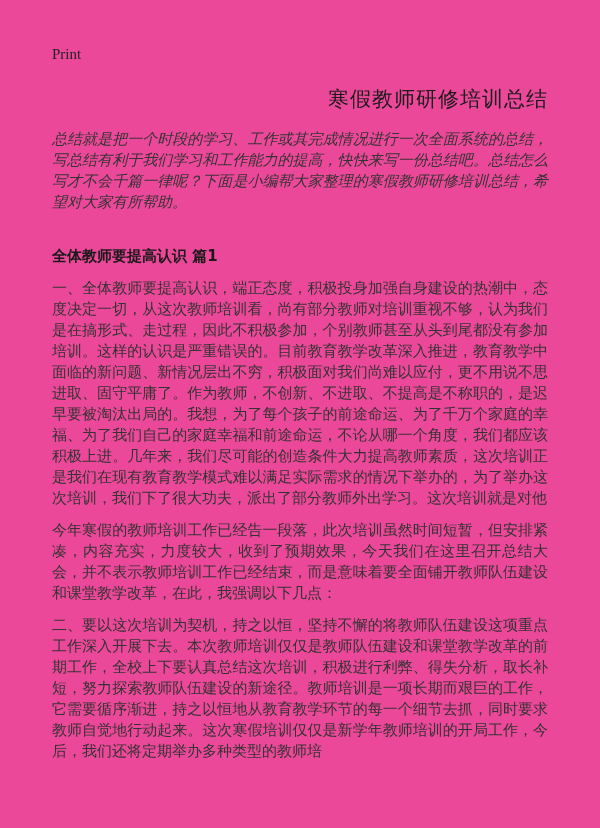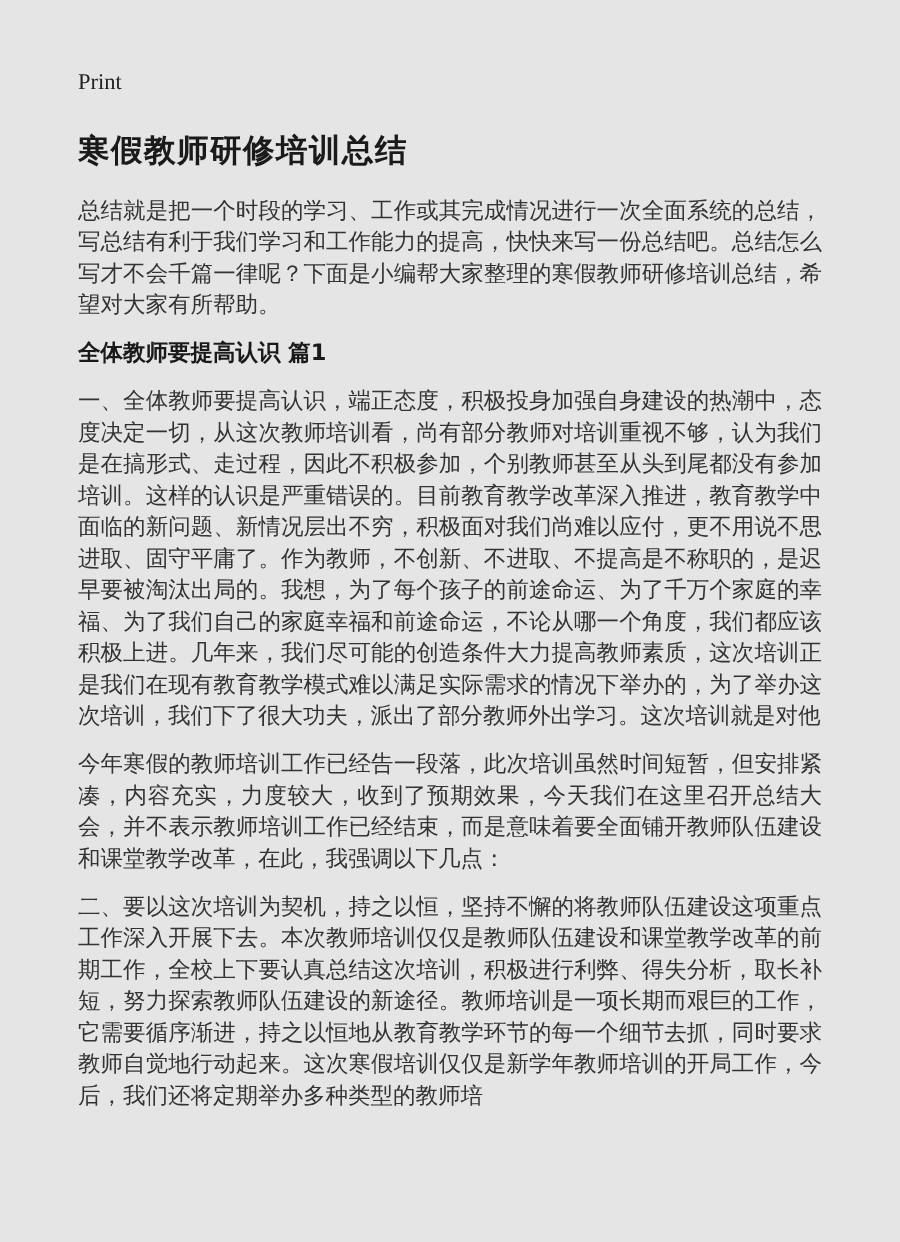--- a/index.html
+++ b/index.html
@@ -6,51 +6,52 @@
   html, body {
     background: #ffffff;
     width: 600px;
     height: 828px;
     overflow: hidden;
     font-family: "DejaVu Sans", sans-serif;
   }
   .page {
     width: 600px;
     height: 828px;
-    background: #e5e5e5;
+    background: #ec4899;
     padding: 44px 52px 0 52px;
     color: #333333;
   }
   .print-label {
     font-family: "Liberation Serif", "DejaVu Serif", serif;
     font-size: 15px;
     color: #222222;
     display: inline-block;
     cursor: pointer;
     margin-bottom: 14px;
   }
   .doc-title {
     font-size: 21px;
-    font-weight: bold;
+    font-weight: normal;
     color: #1a1a1a;
-    text-align: left;
+    text-align: right;
     letter-spacing: 1px;
     margin: 8px 0 16px 0;
   }
   .doc-subtitle {
     font-size: 15px;
     color: #333333;
     margin-bottom: 14px;
   }
   .intro-paragraph {
     font-size: 15px;
     line-height: 21px;
     text-align: justify;
     color: #333333;
-    margin-bottom: 12px;
+    margin-bottom: 34px;
+    font-style: italic;
   }
   .section-heading {
     font-size: 15px;
     font-weight: bold;
     color: #1a1a1a;
     margin: 2px 0 12px 0;
   }
   .body-paragraph {
     font-size: 15px;
     line-height: 21px;

